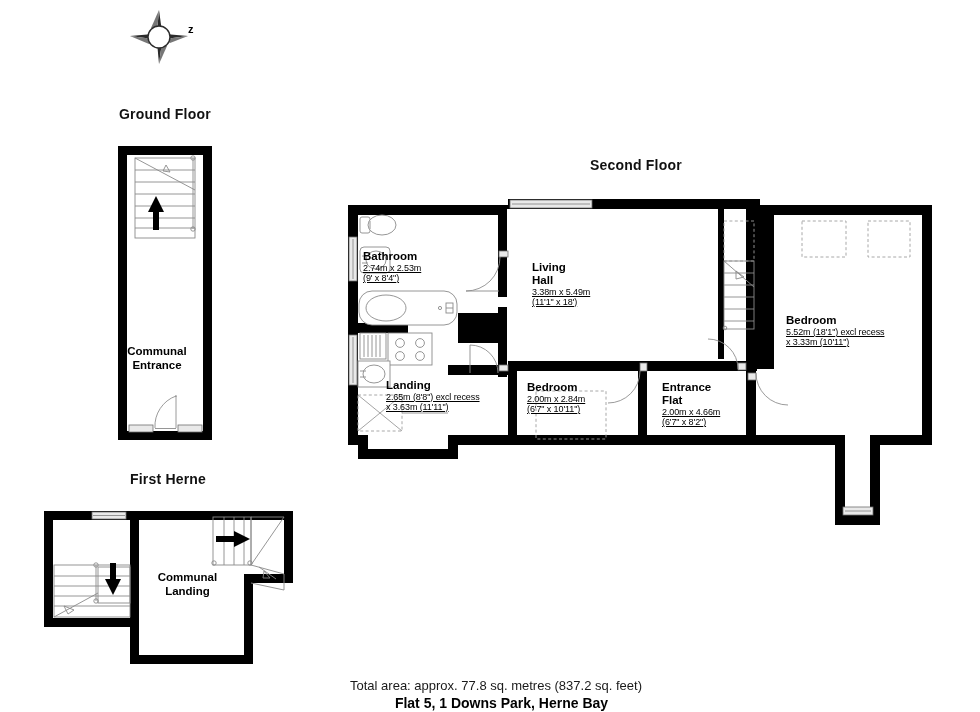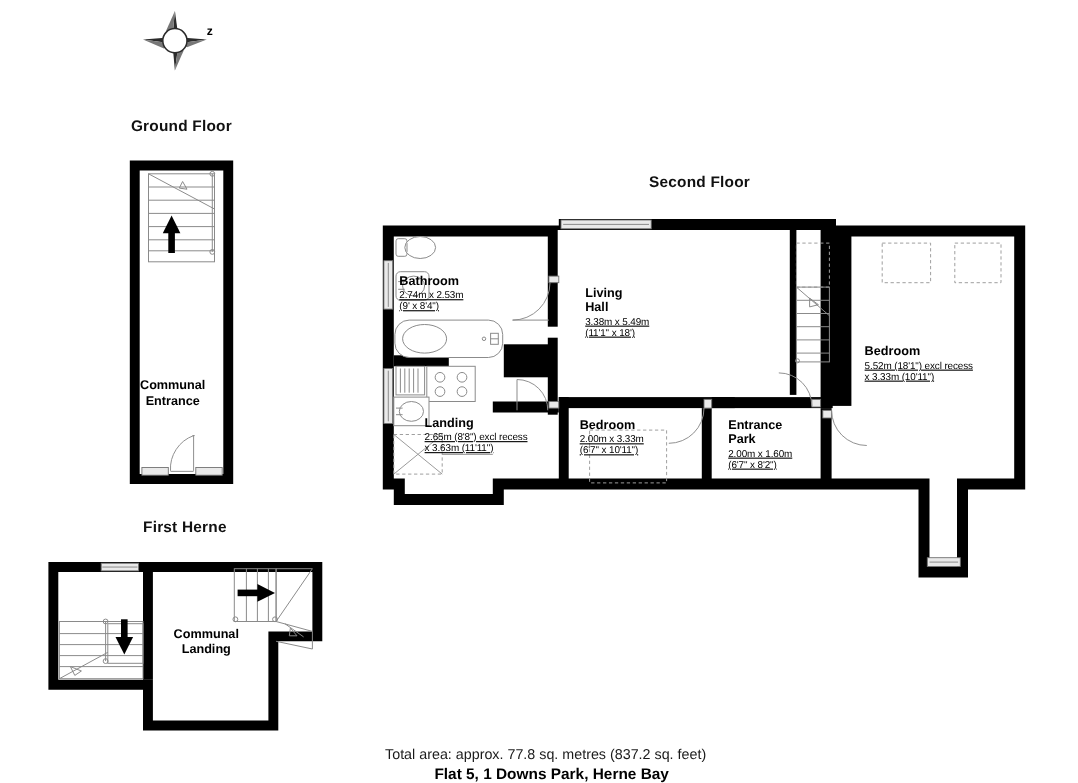--- a/index.html
+++ b/index.html
@@ -354,28 +354,28 @@
   </div>
 
   <div class="room-label" style="left:386px;top:379px;width:136px;">
     <span class="rname">Landing</span>
     <span class="rdim">2.65m (8'8") excl recess</span>
     <span class="rdim">x 3.63m (11'11")</span>
   </div>
 
   <div class="room-label" style="left:527px;top:381px;width:112px;">
     <span class="rname">Bedroom</span>
-    <span class="rdim">2.00m x 3.33m</span>
+    <span class="rdim">2.00m x 2.84m</span>
     <span class="rdim">(6'7" x 10'11")</span>
   </div>
 
   <div class="room-label" style="left:662px;top:381px;width:94px;">
     <span class="rname">Entrance</span>
-    <span class="rname">Park</span>
-    <span class="rdim">2.00m x 1.60m</span>
+    <span class="rname">Flat</span>
+    <span class="rdim">2.00m x 4.66m</span>
     <span class="rdim">(6'7" x 8'2")</span>
   </div>
 
   <div class="room-label" style="left:786px;top:314px;width:132px;">
     <span class="rname">Bedroom</span>
     <span class="rdim">5.52m (18'1") excl recess</span>
     <span class="rdim">x 3.33m (10'11")</span>
   </div>
 
   <div class="footer" style="top:678px;">

